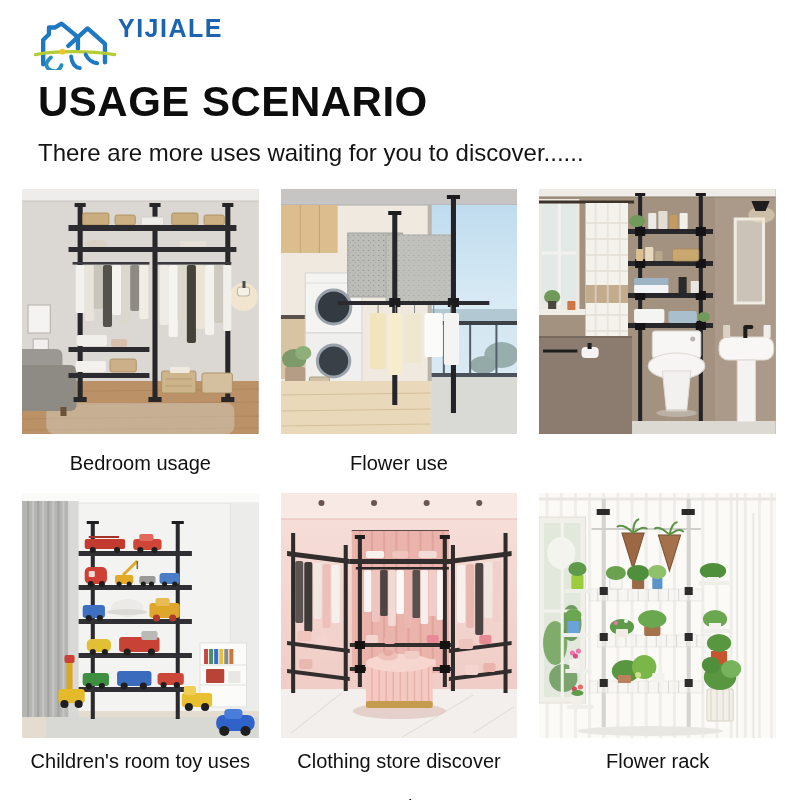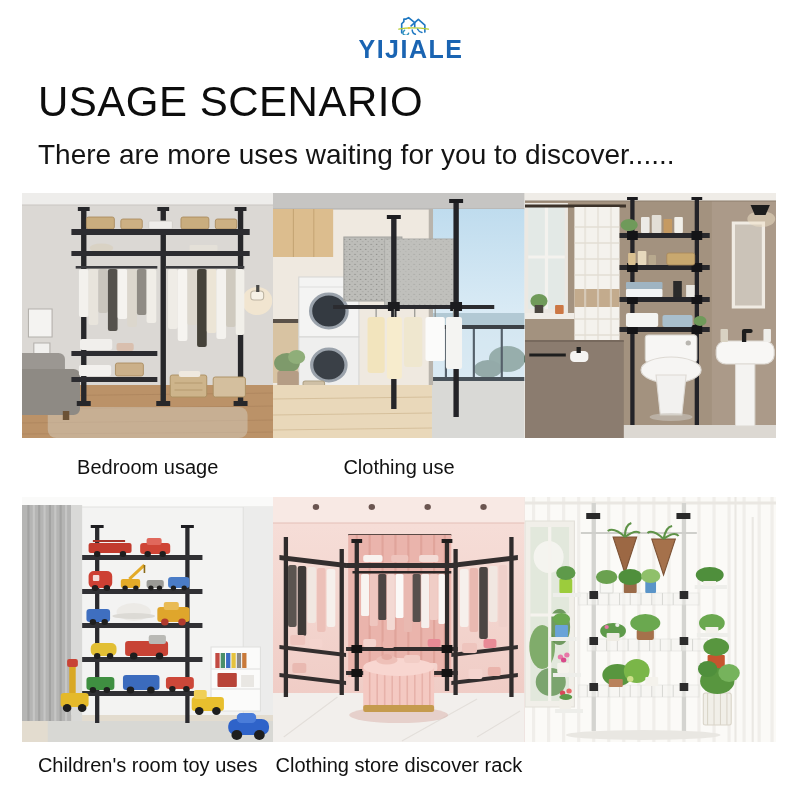--- a/index.html
+++ b/index.html
@@ -1,27 +1,27 @@
 <!DOCTYPE html>
 <html><head>
 <meta charset="utf-8">
 <style>
   * { margin:0; padding:0; box-sizing:border-box; }
   html,body { width:800px; height:800px; background:#ffffff; font-family:"Liberation Sans", sans-serif; overflow:hidden; }
   .page { width:800px; height:800px; position:relative; background:#fff; }
 
   
-  .logo-row { display:flex; align-items:center; margin:14px 0 0 28px; height:56px;flex-direction:column; }
+  .logo-row { display:flex; align-items:flex-start; margin:14px 0 0 28px; height:56px; }
   .logo-icon { width:96px; height:56px; }
   .logo-text { font-size:25px; font-weight:bold; color:#1a64b2; letter-spacing:1.5px; margin-left:-6px; margin-bottom:6px; }
-  .title { margin:8px 0 0 38px; font-size:42px; font-weight:normal; color:#0d0d0d; letter-spacing:0.5px; }
-  .subtitle { margin:13px 0 0 38px; font-size:28px; color:#141414; }
+  .title { margin:8px 0 0 38px; font-size:42px; font-weight:bold; color:#0d0d0d; letter-spacing:0.5px; }
+  .subtitle { margin:13px 0 0 38px; font-size:24px; color:#141414; }
 
   
-  .grid { margin:22px 24px 0 22px; display:grid; grid-template-columns:repeat(3,1fr); }
+  .grid { margin:22px 24px 0 22px; display:grid; grid-template-columns:repeat(3,1fr); column-gap:22px; }
   .card { display:flex; flex-direction:column; }
   .card .img { height:245px; overflow:hidden; background:#eceae7; }
   .card .img svg { width:100%; height:100%; display:block; }
   .card figcaption { text-align:center; font-size:20px; color:#111; }
   .r1 figcaption { height:59px; line-height:59px; }
   .r2 figcaption { height:48px; line-height:46px; }
 </style>
 </head>
 <body>
 
@@ -206,21 +206,21 @@
               <line x1="151" y1="116" x2="151" y2="124"></line>
               <line x1="168" y1="116" x2="168" y2="124"></line>
           </g>
           <rect x="88" y="124" width="16" height="56" rx="3" fill="#f2e4bd"></rect>
           <rect x="106" y="124" width="14" height="62" rx="3" fill="#f7eccd"></rect>
           <rect x="122" y="124" width="17" height="50" rx="3" fill="#efe7cf"></rect>
           <rect x="142" y="124" width="18" height="44" rx="2" fill="#fbfbfa"></rect>
           <rect x="161" y="124" width="15" height="52" rx="2" fill="#f4f4f2"></rect>
         </svg>
       </div>
-      <figcaption>Clothing use</figcaption>
+      <figcaption>Flower use</figcaption>
     </figure>
 
     <figure class="card r1">
       <div class="img">
         <svg viewBox="0 0 234 245" preserveAspectRatio="none">
           <rect width="234" height="245" fill="#a3927f"></rect>
           <rect x="174" width="60" height="245" fill="#ab9a89"></rect>
           <rect width="234" height="8" fill="#efece7"></rect>
             <line x1="0" y1="8" x2="234" y2="8" stroke="#8d7e6e"></line>
           <rect y="232" width="234" height="13" fill="#dcd8d2"></rect>
@@ -719,16 +719,17 @@
               <line x1="176" y1="196" x2="176" y2="228"></line>
               <line x1="182" y1="196" x2="182" y2="228"></line>
               <line x1="188" y1="196" x2="188" y2="228"></line>
             </g>
           <ellipse cx="179" cy="184" rx="16" ry="13" fill="#58963f"></ellipse>
             <ellipse cx="190" cy="176" rx="10" ry="9" fill="#76b35c"></ellipse>
             <ellipse cx="170" cy="172" rx="9" ry="8" fill="#4f8f3c"></ellipse>
           <ellipse cx="110" cy="238" rx="72" ry="5" fill="#e9e7e2"></ellipse>
         </svg>
       </div>
+      <figcaption>Flower rack</figcaption>
     </figure>
 
   </div>
 </div>
 
 </body></html>

